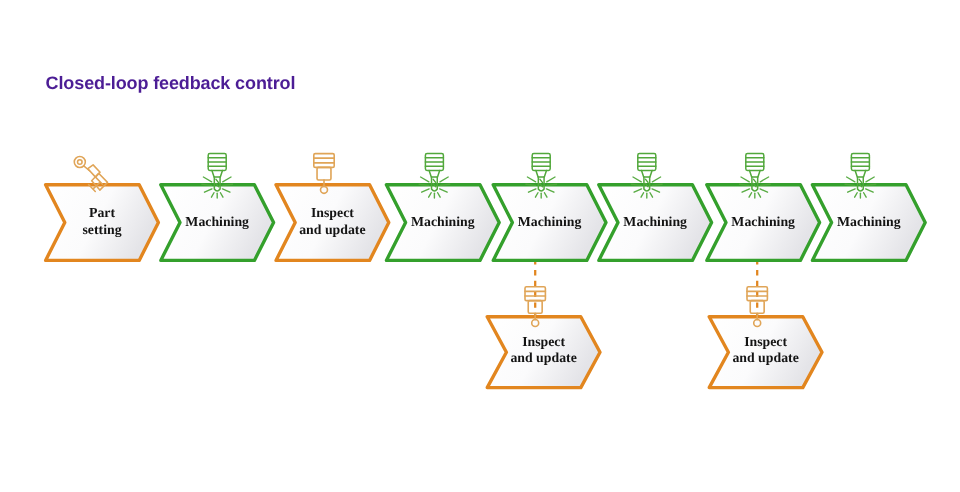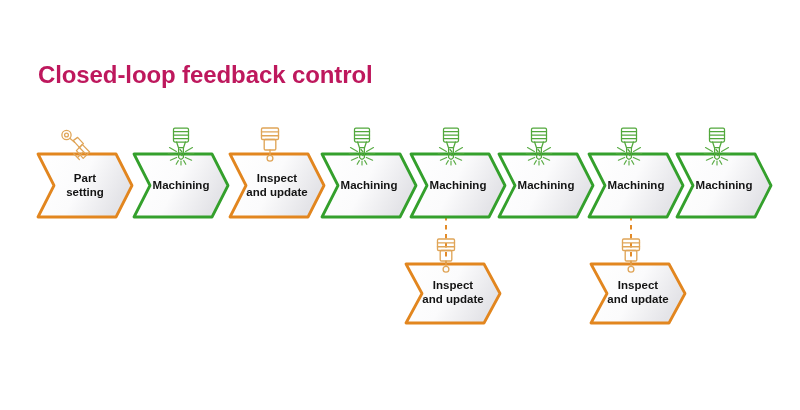--- a/index.html
+++ b/index.html
@@ -12,33 +12,34 @@
     height: 410px;
     position: relative;
     font-family: "Liberation Sans", sans-serif;
     overflow: hidden;
   }
 
   #diagram-title {
     position: absolute;
     left: 38px;
     top: 61px;
-    font-size: 24px;
+    font-size: 15px;
     font-weight: bold;
-    color: #be185d;
+    color: #4c1d95;
     letter-spacing: -0.1px;
     white-space: nowrap;
   }
 
   #flow-canvas {
     position: absolute;
     left: 0;
     top: 0;
     width: 800px;
     height: 410px;
+    font-family: Liberation Serif, serif;
   }
 
   .node {
     position: absolute;
   }
 
   .node-shape {
     position: absolute;
     left: 0;
     top: 0;

